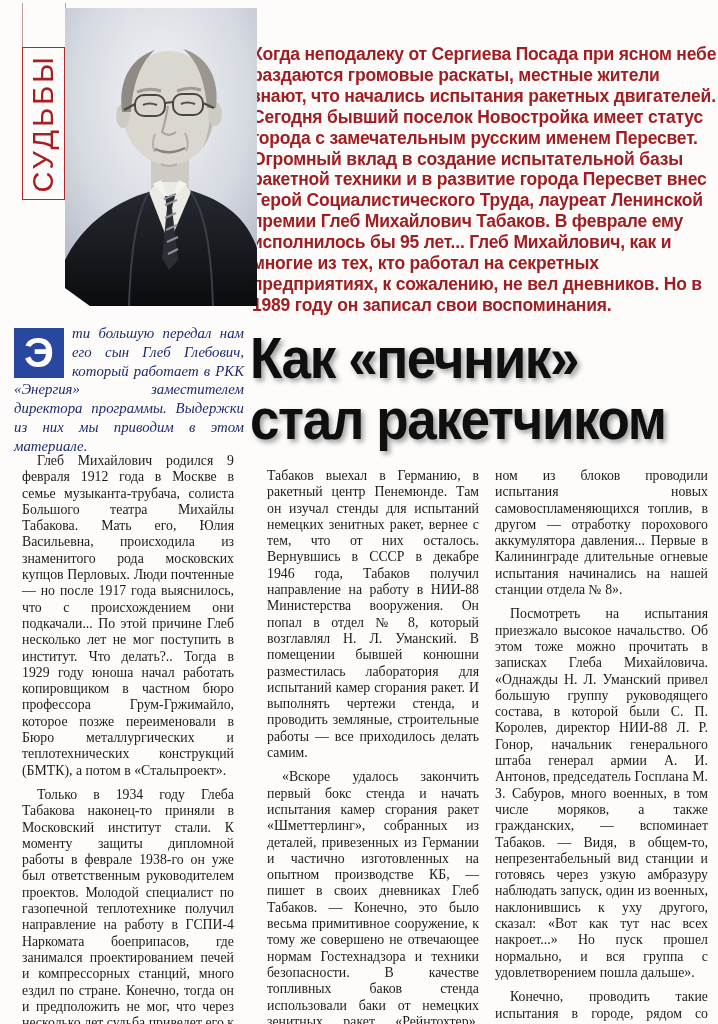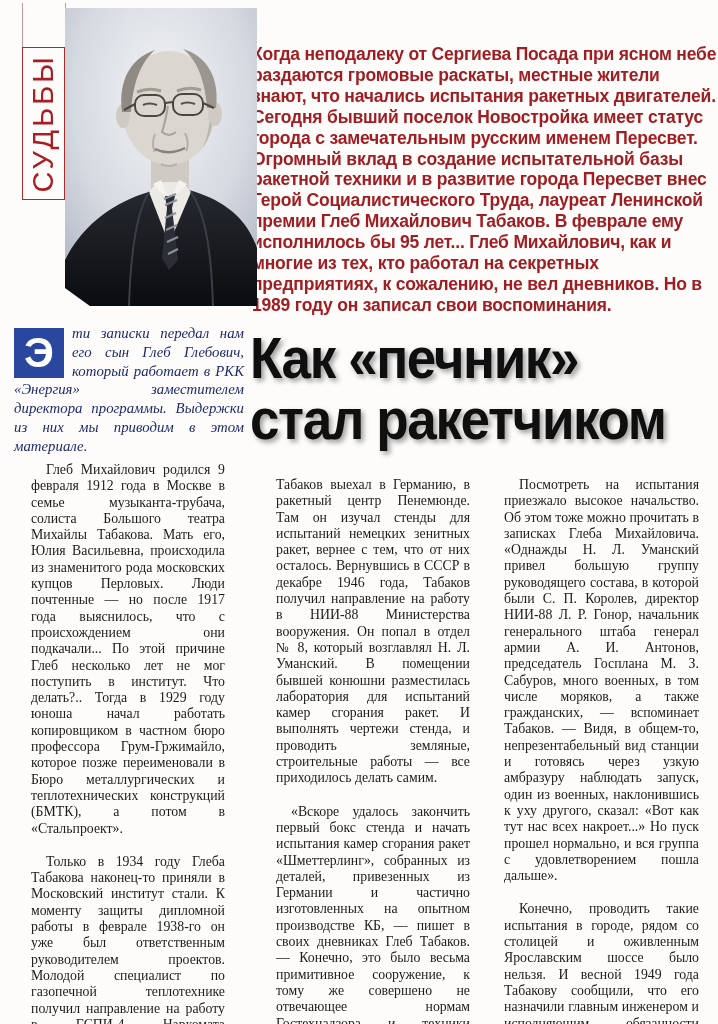--- a/index.html
+++ b/index.html
@@ -58,21 +58,21 @@
   }
   
   .col{
     position:absolute; width:228px; top:460px; bottom:0;
     font-size:13.8px; line-height:16.3px; color:#1b1b1b;
     text-align:justify; overflow:hidden;
   }
   .col1{left:14px; top:445px;}
   .col2{left:259px;}
   .col3{left:487px; width:229px;}
-  .col p{margin:17px; padding:0;}
+  .col p{margin:8px; padding:0;}
   .col p.indent{text-indent:15px;}
 </style>
 </head>
 <body>
 
 <div class="page">
 
   <div class="vrule left"></div>
   <div class="vrule right"></div>
 
@@ -144,32 +144,33 @@
   </div>
 
   <div class="lead">Когда неподалеку от Сергиева Посада при ясном небе раздаются громовые раскаты, местные жители знают, что начались испытания ракетных двигателей. Сегодня бывший поселок Новостройка имеет статус города с замечательным русским именем Пересвет. Огромный вклад в создание испытательной базы ракетной техники и в развитие города Пересвет внес Герой Социалистического Труда, лауреат Ленинской премии Глеб Михайлович Табаков. В феврале ему исполнилось бы 95 лет...  Глеб Михайлович, как и многие из тех, кто работал на секретных предприятиях, к сожалению, не вел дневников. Но в 1989 году он записал свои воспоминания.</div>
 
   <h1 class="headline">
     <span class="hl-line">Как «печник»</span>
     <span class="hl-line">стал ракетчиком</span>
   </h1>
 
   <div class="intro">
-    <span class="dropcap">Э</span><span>ти записки передал нам его сын Глеб Глебович, который работает в РКК «Энергия» заместителем директора программы. Выдержки из них мы приводим в этом материале.</span>
+    <span class="dropcap">Э</span><span>ти большую передал нам его сын Глеб Глебович, который работает в РКК «Энергия» заместителем директора программы. Выдержки из них мы приводим в этом материале.</span>
   </div>
 
   <div class="col col1">
     <p class="indent">Глеб Михайлович родился 9 февраля 1912 года в Москве в семье музыканта-трубача, солиста Большого театра Михайлы Табакова. Мать его, Юлия Васильевна, происходила из знаменитого рода московских купцов Перловых. Люди почтенные — но после 1917 года выяснилось, что с происхождением они подкачали... По этой причине Глеб несколько лет не мог поступить в институт. Что делать?.. Тогда в 1929 году юноша начал работать копировщиком в частном бюро профессора Грум-Гржимайло, которое позже переименовали в Бюро металлургических и теплотехнических конструкций (БМТК), а потом в «Стальпроект».</p>
     <p class="indent">Только в 1934 году Глеба Табакова наконец-то приняли в Московский институт стали. К моменту защиты дипломной работы в феврале 1938-го он уже был ответственным руководителем проектов. Молодой специалист по газопечной теплотехнике получил направление на работу в ГСПИ-4 Наркомата боеприпасов, где занимался проектированием печей и компрессорных станций, много ездил по стране. Конечно, тогда он и предположить не мог, что через несколько лет судьба приведет его к совсем другим «печам».</p>
     <p class="indent">В конце войны в составе группы специалистов представитель ГСПИ-4</p>
   </div>
 
   <div class="col col2">
     <p>Табаков выехал в Германию, в ракетный центр Пенемюнде. Там он изучал стенды для испытаний немецких зенитных ракет, вернее с тем, что от них осталось. Вернувшись в СССР в декабре 1946 года, Табаков получил направление на работу в НИИ-88 Министерства вооружения. Он попал в отдел № 8, который возглавлял Н. Л. Уманский. В помещении бывшей конюшни разместилась лаборатория для испытаний камер сгорания ракет. И выполнять чертежи стенда, и проводить земляные, строительные работы — все приходилось делать самим.</p>
     <p class="indent">«Вскоре удалось закончить первый бокс стенда и начать испытания камер сгорания ракет «Шметтерлинг», собранных из деталей, привезенных из Германии и частично изготовленных на опытном производстве КБ, — пишет в своих дневниках Глеб Табаков. — Конечно, это было весьма примитивное сооружение, к тому же совершено не отвечающее нормам Гостехнадзора и техники безопасности. В качестве топливных баков стенда использовали баки от немецких зенитных ракет «Рейнтохтер», трубопроводы делали из алюминиевых труб, не имевших никаких сертификатов и паспортов. Давление измеряли манометрами весьма низкого класса, которые удавалось получить в отделе снабжения... В од-</p>
   </div>
 
   <div class="col col3">
+    <p>ном из блоков проводили испытания новых самовоспламеняющихся топлив, в другом — отработку порохового аккумулятора давления... Первые в Калининграде длительные огневые испытания начинались на нашей станции отдела № 8».</p>
     <p class="indent">Посмотреть на испытания приезжало высокое начальство. Об этом тоже можно прочитать в записках Глеба Михайловича. «Однажды Н. Л. Уманский привел большую группу руководящего состава, в которой были С. П. Королев, директор НИИ-88 Л. Р. Гонор, начальник генерального штаба генерал армии А. И. Антонов, председатель Госплана М. З. Сабуров, много военных, в том числе моряков, а также гражданских, — вспоминает Табаков. — Видя, в общем-то, непрезентабельный вид станции и готовясь через узкую амбразуру наблюдать запуск, один из военных, наклонившись к уху другого, сказал: «Вот как тут нас всех накроет...» Но пуск прошел нормально, и вся группа с удовлетворением пошла дальше».</p>
     <p class="indent">Конечно, проводить такие испытания в городе, рядом со столицей и оживленным Ярославским шоссе было нельзя. И весной 1949 года Табакову сообщили, что его назначили главным инженером и исполняющим обязанности директора филиала № 2</p>
   </div>
 
 </div>
 
 </body></html>

